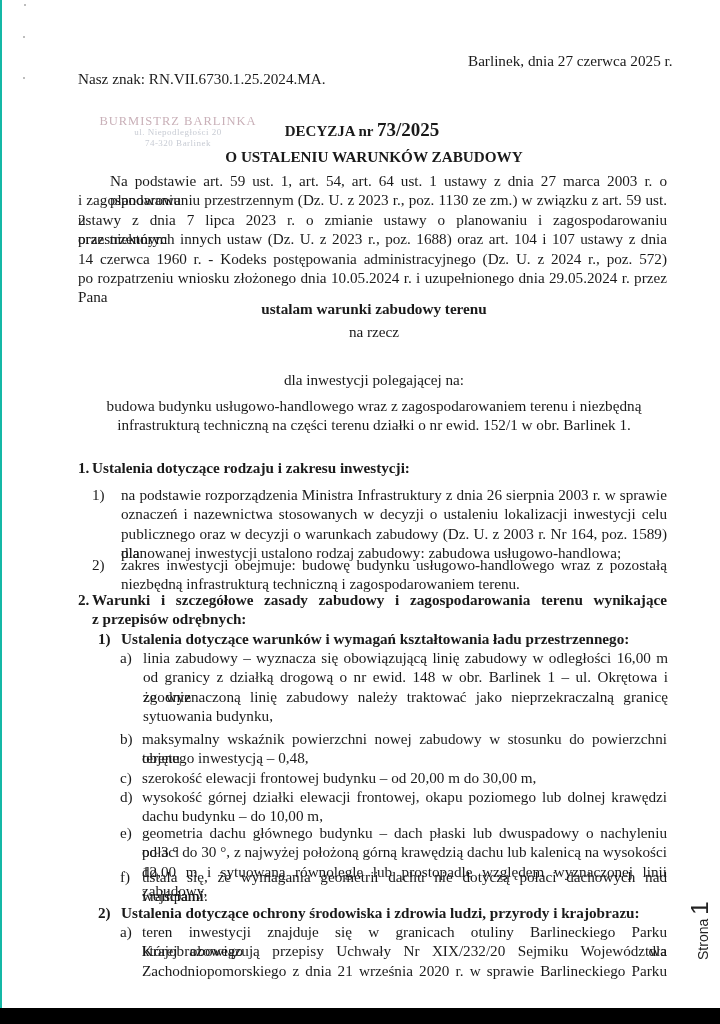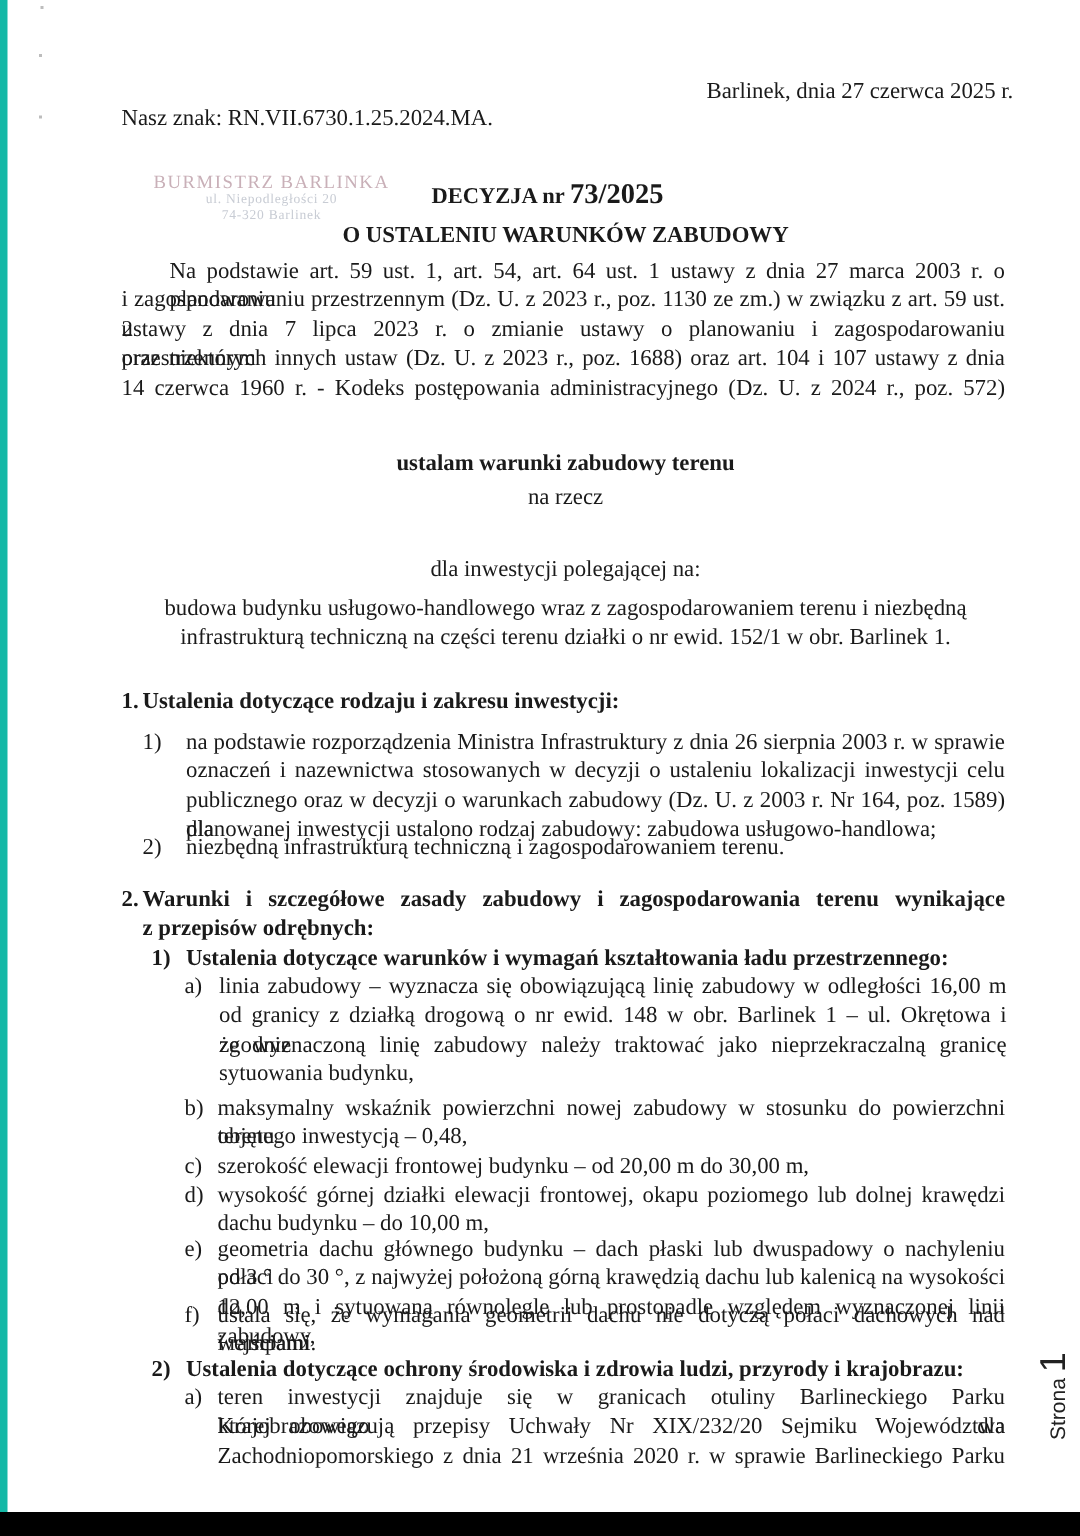--- a/index.html
+++ b/index.html
@@ -2,21 +2,21 @@
 <html><head>
 <meta charset="utf-8">
 <style>
   html, body { margin: 0; padding: 0; }
   body {
     width: 720px; height: 1024px; overflow: hidden;
     background: #ffffff; position: relative;
     font-family: "Liberation Serif", "DejaVu Serif", serif;
     color: #1a1a1a;
   }
-  .page { position: absolute; left: 0; top: 0; width: 720px; height: 1008px; background: #fff; border-left: 5px solid #14b8a6; box-sizing: border-box; }
+  .page { position: absolute; left: 0; top: 0; width: 720px; height: 1008px; background: #fff; border-left: 2px solid #14b8a6; box-sizing: border-box; }
   .bottom-bar { position: absolute; left: 0; top: 1008px; width: 720px; height: 16px; background: #000; }
   .abs { position: absolute; white-space: nowrap; }
   .t { font-size: 15.2px; line-height: 19.4px; }
   .bold { font-weight: bold; }
   .date { left: 466px; top: 52px; font-size: 15.2px; }
   .ref { left: 76px; top: 70px; font-size: 15.2px; font-family: Liberation Serif, serif; }
   .stamp { left: 86px; top: 93px; color: #c8c8d0; font-size: 11px; line-height: 11px; text-align: center; width: 180px; letter-spacing: 0.5px; margin-top: 23px; }
   .stamp .l1 { font-size: 12.5px; color: #c9b0b8; letter-spacing: 1px; }
   .stamp .l2, .stamp .l3 { font-size: 9px; color: #c8ccd4; }
   .dtitle { left: 0; width: 720px; top: 119px; text-align: center; font-weight: bold; font-size: 15px; }
@@ -65,20 +65,21 @@
   </div>
 
   <div class="abs subtitle">O USTALENIU WARUNKÓW ZABUDOWY</div>
 
   <div class="abs para t" style="white-space:normal;">
     <span class="line j indent">Na podstawie art. 59 ust. 1, art. 54, art. 64 ust. 1 ustawy z dnia 27 marca 2003 r. o planowaniu</span>
     <span class="line j">i zagospodarowaniu przestrzennym (Dz. U. z 2023 r., poz. 1130 ze zm.) w związku z art. 59 ust. 2</span>
     <span class="line j">ustawy z dnia 7 lipca 2023 r. o zmianie ustawy o planowaniu i zagospodarowaniu przestrzennym</span>
     <span class="line j">oraz niektórych innych ustaw (Dz. U. z 2023 r., poz. 1688) oraz art. 104 i 107 ustawy z dnia</span>
     <span class="line j">14 czerwca 1960 r. - Kodeks postępowania administracyjnego (Dz. U. z 2024 r., poz. 572)</span>
+    <span class="line j">po rozpatrzeniu wniosku złożonego dnia 10.05.2024 r. i uzupełnionego dnia 29.05.2024 r. przez Pana</span>
   </div>
 
   <div class="abs ustalam">ustalam warunki zabudowy terenu</div>
   <div class="abs narzecz">na rzecz</div>
   <div class="abs dla">dla inwestycji polegającej na:</div>
   <div class="abs budowa">
     <div>budowa budynku usługowo-handlowego wraz z zagospodarowaniem terenu  i niezbędną</div>
     <div>infrastrukturą techniczną na części terenu działki o nr ewid. 152/1 w obr. Barlinek 1.</div>
   </div>
 
@@ -93,20 +94,21 @@
       <span class="line j">na podstawie rozporządzenia Ministra Infrastruktury z dnia 26 sierpnia 2003 r. w sprawie</span>
       <span class="line j">oznaczeń i nazewnictwa stosowanych w decyzji o ustaleniu lokalizacji inwestycji celu</span>
       <span class="line j">publicznego oraz w decyzji o warunkach zabudowy (Dz. U. z 2003 r. Nr 164, poz. 1589) dla</span>
       <span class="line">planowanej inwestycji ustalono rodzaj zabudowy: zabudowa usługowo-handlowa;</span>
     </div>
   </div>
 
   <div class="item t" style="left:90px; top:555px; width:575px;">
     <span class="num">2)</span>
     <div class="body" style="width:546px;">
+      <span class="line j">zakres inwestycji obejmuje: budowę budynku usługowo-handlowego wraz z pozostałą</span>
       <span class="line">niezbędną infrastrukturą techniczną i zagospodarowaniem terenu.</span>
     </div>
   </div>
 
   <div class="item t bold" style="left:76px; top:590px; width:589px;">
     <span class="num">2.</span>
     <div class="body" style="left:14px; width:575px;">
       <span class="line j">Warunki i szczegółowe zasady zabudowy i zagospodarowania terenu wynikające</span>
       <span class="line">z przepisów odrębnych:</span>
     </div>

